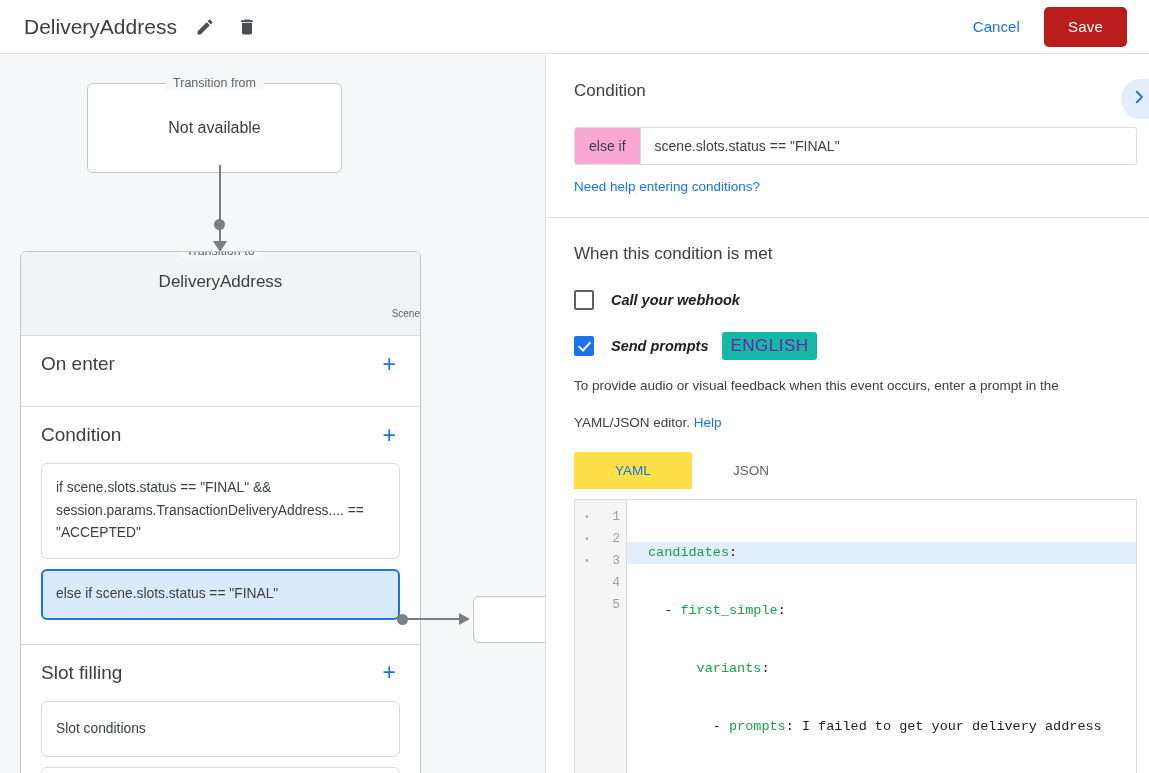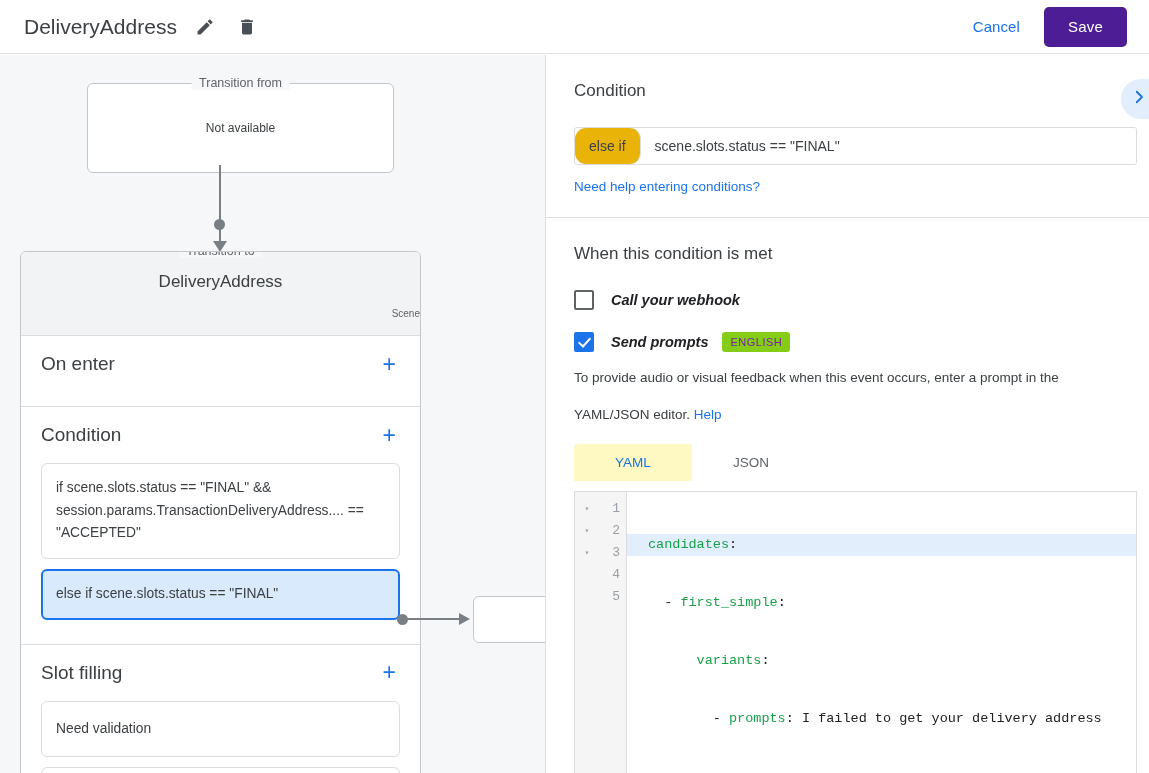--- a/index.html
+++ b/index.html
@@ -40,21 +40,21 @@
     font-size: 15px;
     color: #1a73e8;
     background: none; border: none;
     padding: 8px 14px;
     cursor: pointer;
     font-family: inherit;
     letter-spacing: .1px;
   }
   .save-btn {
     margin-left: 10px; margin-right: 22px;
-    background: #4c1d95;
+    background: #b91c1c;
     color: #ffffff;
     border: none;
     border-radius: 5px;
     padding: 0 24px;
     height: 40px;
     font-size: 15px;
     font-family: inherit;
     cursor: pointer;
     letter-spacing: .2px;
   }
@@ -80,27 +80,27 @@
     background: #f6f7f9;
     padding: 0 8px;
     font-size: 12.5px;
     color: #5f6368;
     white-space: nowrap;
   }
 
   
   .node-from {
     left: 87px; top: 28px;
-    width: 307px; height: 90px;
+    width: 255px; height: 90px;
   }
   .node-from .node-title {
     position: absolute; left: 0; right: 0; top: 50%;
     transform: translateY(-50%);
     text-align: center;
-    font-size: 12px;
+    font-size: 16px;
     color: #3c4043;
   }
 
   
   .arrow-line {
     position: absolute;
     left: 219px; top: 110px;
     width: 2px; height: 80px;
     background: #7a7f85;
   }
@@ -240,28 +240,27 @@
   }
   .cond-row {
     display: flex;
     border: 1px solid #dadce0;
     border-radius: 3px;
     height: 38px;
     overflow: hidden;
     width: 563px;
   }
   .cond-prefix {
-    background: #eab308;
+    background: #f9a8d4;
     border-right: 1px solid #dadce0;
     display: flex; align-items: center;
     padding: 0 14px;
     font-size: 14px;
     color: #3c4043;
     white-space: nowrap;
-    border-radius: 11px;
   }
   .cond-input {
     flex: 1;
     border: none; outline: none;
     padding: 0 14px;
     font-size: 14px;
     color: #3c4043;
     font-family: inherit;
     background: #ffffff;
   }
@@ -311,23 +310,23 @@
   }
   .check-label {
     margin-left: 17px;
     font-size: 14.5px;
     color: #202124;
     font-weight: bold;
     font-style: italic;
   }
   .badge {
     margin-left: 14px;
-    background: #84cc16;
+    background: #14b8a6;
     color: #7b1fa2;
-    font-size: 11px;
+    font-size: 17px;
     letter-spacing: .5px;
     padding: 4px 8px;
     border-radius: 3px;
   }
   .help-text {
     font-size: 13.5px;
     color: #3c4043;
     line-height: 1.55;
     margin: -8px 0 18px 0;
     max-width: 555px;
@@ -336,21 +335,21 @@
   .tab {
     padding: 11px 0;
     width: 118px;
     text-align: center;
     font-size: 13.5px;
     color: #5f6368;
     cursor: pointer;
     border-radius: 3px 3px 0 0;
   }
   .tab.active {
-    background: #fef9c3;
+    background: #fde047;
     color: #1a73e8;
   }
 
   .editor {
     border: 1px solid #dadce0;
     border-top: 1px solid #dadce0;
     height: 300px;
     display: flex;
     width: 563px;
     background: #ffffff;
@@ -461,21 +460,21 @@
       </div>
       <div class="chip">if scene.slots.status == "FINAL" &amp;&amp; session.params.TransactionDeliveryAddress.... == "ACCEPTED"</div>
       <div class="chip selected">else if scene.slots.status == "FINAL"</div>
     </div>
 
     <div class="section">
       <div class="section-head">
         <div class="label">Slot filling</div>
         <div class="plus">+</div>
       </div>
-      <div class="chip plain">Need validation</div>
+      <div class="chip plain">Slot conditions</div>
       <div class="chip plain">TransactionDeliveryAddress</div>
     </div>
   </div>
 
   <div class="conn-dot"></div>
   <div class="conn-line"></div>
   <div class="conn-head"></div>
   <div class="stub-node"></div>
 </div>
 

